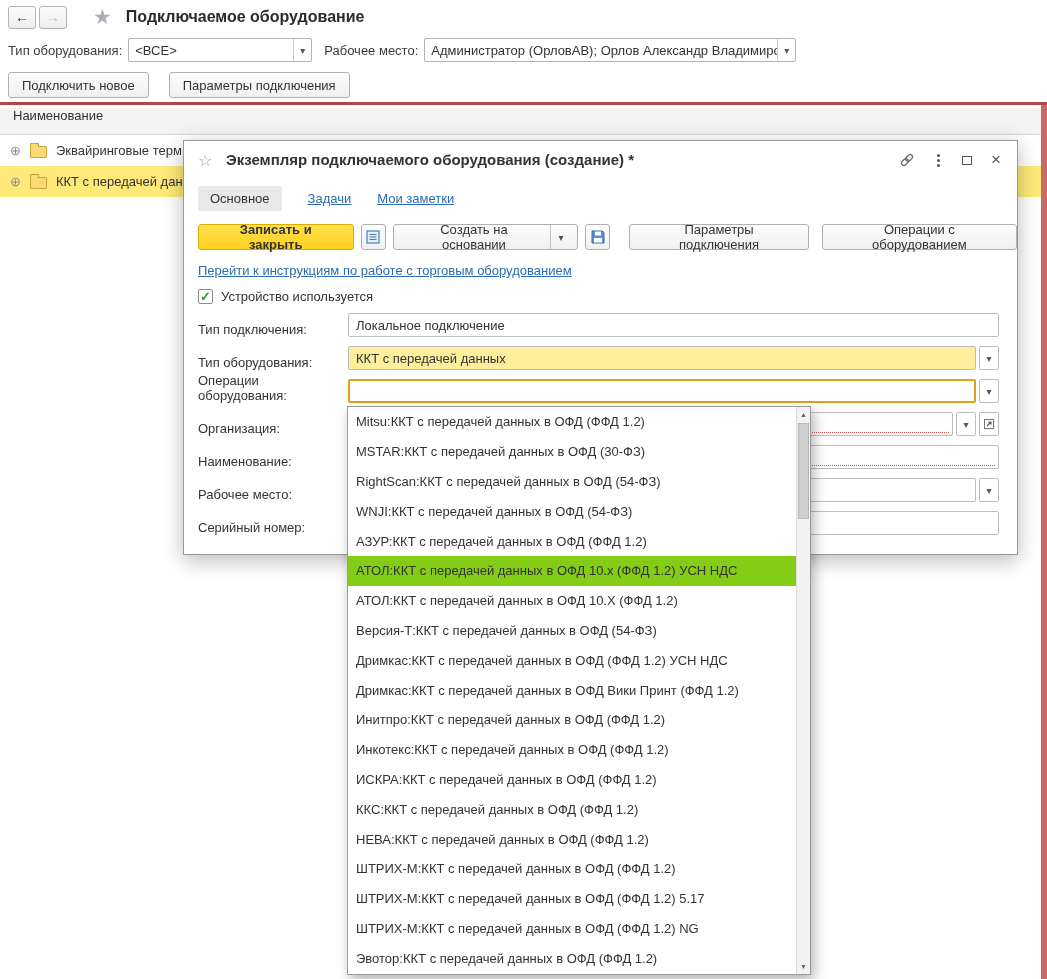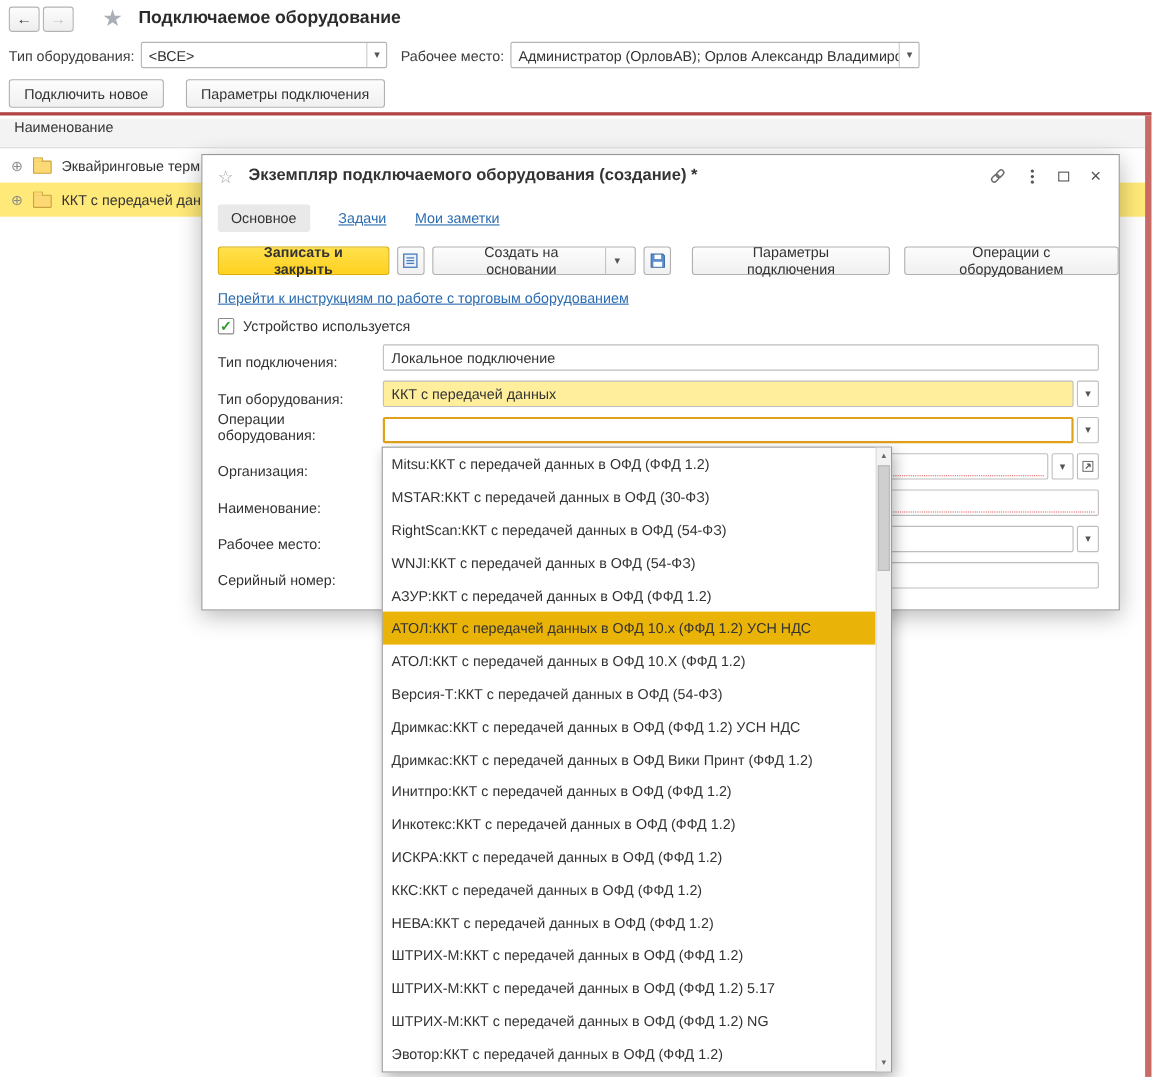--- a/index.html
+++ b/index.html
@@ -22,21 +22,21 @@
   .page-title { margin-left:14px; font-size:16px; font-weight:bold; color:#2b2b2b; white-space:nowrap; }
 
   
   .filterbar { position:absolute; top:38px; left:8px; display:flex; align-items:center; }
   .flt-label { color:#3c3c3c; margin-right:6px; white-space:nowrap; }
   .combo { height:24px; border:1px solid #b3b3b3; border-radius:2px; background:#fff;
            display:flex; align-items:center; cursor:pointer; }
   .combo-val { padding:0 6px; flex:1; white-space:nowrap; overflow:hidden; }
   .combo-btn { width:18px; align-self:stretch; border-left:1px solid #cccccc; display:flex;
                align-items:center; justify-content:center; color:#555; font-size:10px; }
-  .combo.w-type { width:224px; margin-right:12px; }
+  .combo.w-type { width:184px; margin-right:12px; }
   .combo.w-work { width:372px;text-align:center; }
 
   
   .actionbar { position:absolute; top:72px; left:8px; display:flex; gap:20px; }
   .btn { height:26px; border:1px solid #b0b0b0; border-radius:3px; padding:0 13px;
          background:linear-gradient(#fdfdfd,#f0f0f0); display:inline-flex; align-items:center; }
   .btn .arr { margin-left:9px; padding-left:8px; border-left:1px solid #c4c4c4; font-size:10px;
               color:#555; align-self:stretch; display:flex; align-items:center; }
   .btn-primary { background:linear-gradient(#ffe04d,#ffd11f); border-color:#d8ac00; font-weight:bold; }
   .icon-btn { width:26px; height:26px; border:1px solid #b0b0b0; border-radius:3px;
@@ -96,21 +96,21 @@
   .finput.focused { border:2px solid #e0a11b; }
   .req-line { position:absolute; left:3px; right:3px; bottom:2px; border-bottom:1px dotted #e05252; }
   .sq-btn { width:20px; height:24px; border:1px solid #bdbdbd; border-radius:2px; background:#fff;
             display:flex; align-items:center; justify-content:center; font-size:10px; color:#555; flex:none; }
 
   
   .dropdown { position:absolute; left:347px; top:406px; width:464px; height:569px; background:#fff;
               border:1px solid #9a9a9a; box-shadow:3px 5px 12px rgba(0,0,0,.3); z-index:20; }
   .dd-item { height:29.8px; display:flex; align-items:center; padding:0 8px; margin-right:14px;
              white-space:nowrap; overflow:hidden; cursor:pointer; }
-  .dd-item.selected { background:#eab308; }
+  .dd-item.selected { background:#84cc16; }
   .dd-scroll { position:absolute; top:0; right:0; bottom:0; width:14px; background:#f2f2f2;
                border-left:1px solid #dcdcdc; }
   .dd-up, .dd-down { position:absolute; left:0; width:100%; height:15px; font-size:7px; color:#666;
                      display:flex; align-items:center; justify-content:center; cursor:pointer; }
   .dd-up { top:0; } .dd-down { bottom:0; }
   .dd-thumb { position:absolute; top:16px; left:1px; right:1px; height:96px; background:#cfcfcf;
               border:1px solid #b8b8b8; cursor:pointer; }
 </style>
 </head>
 <body>

